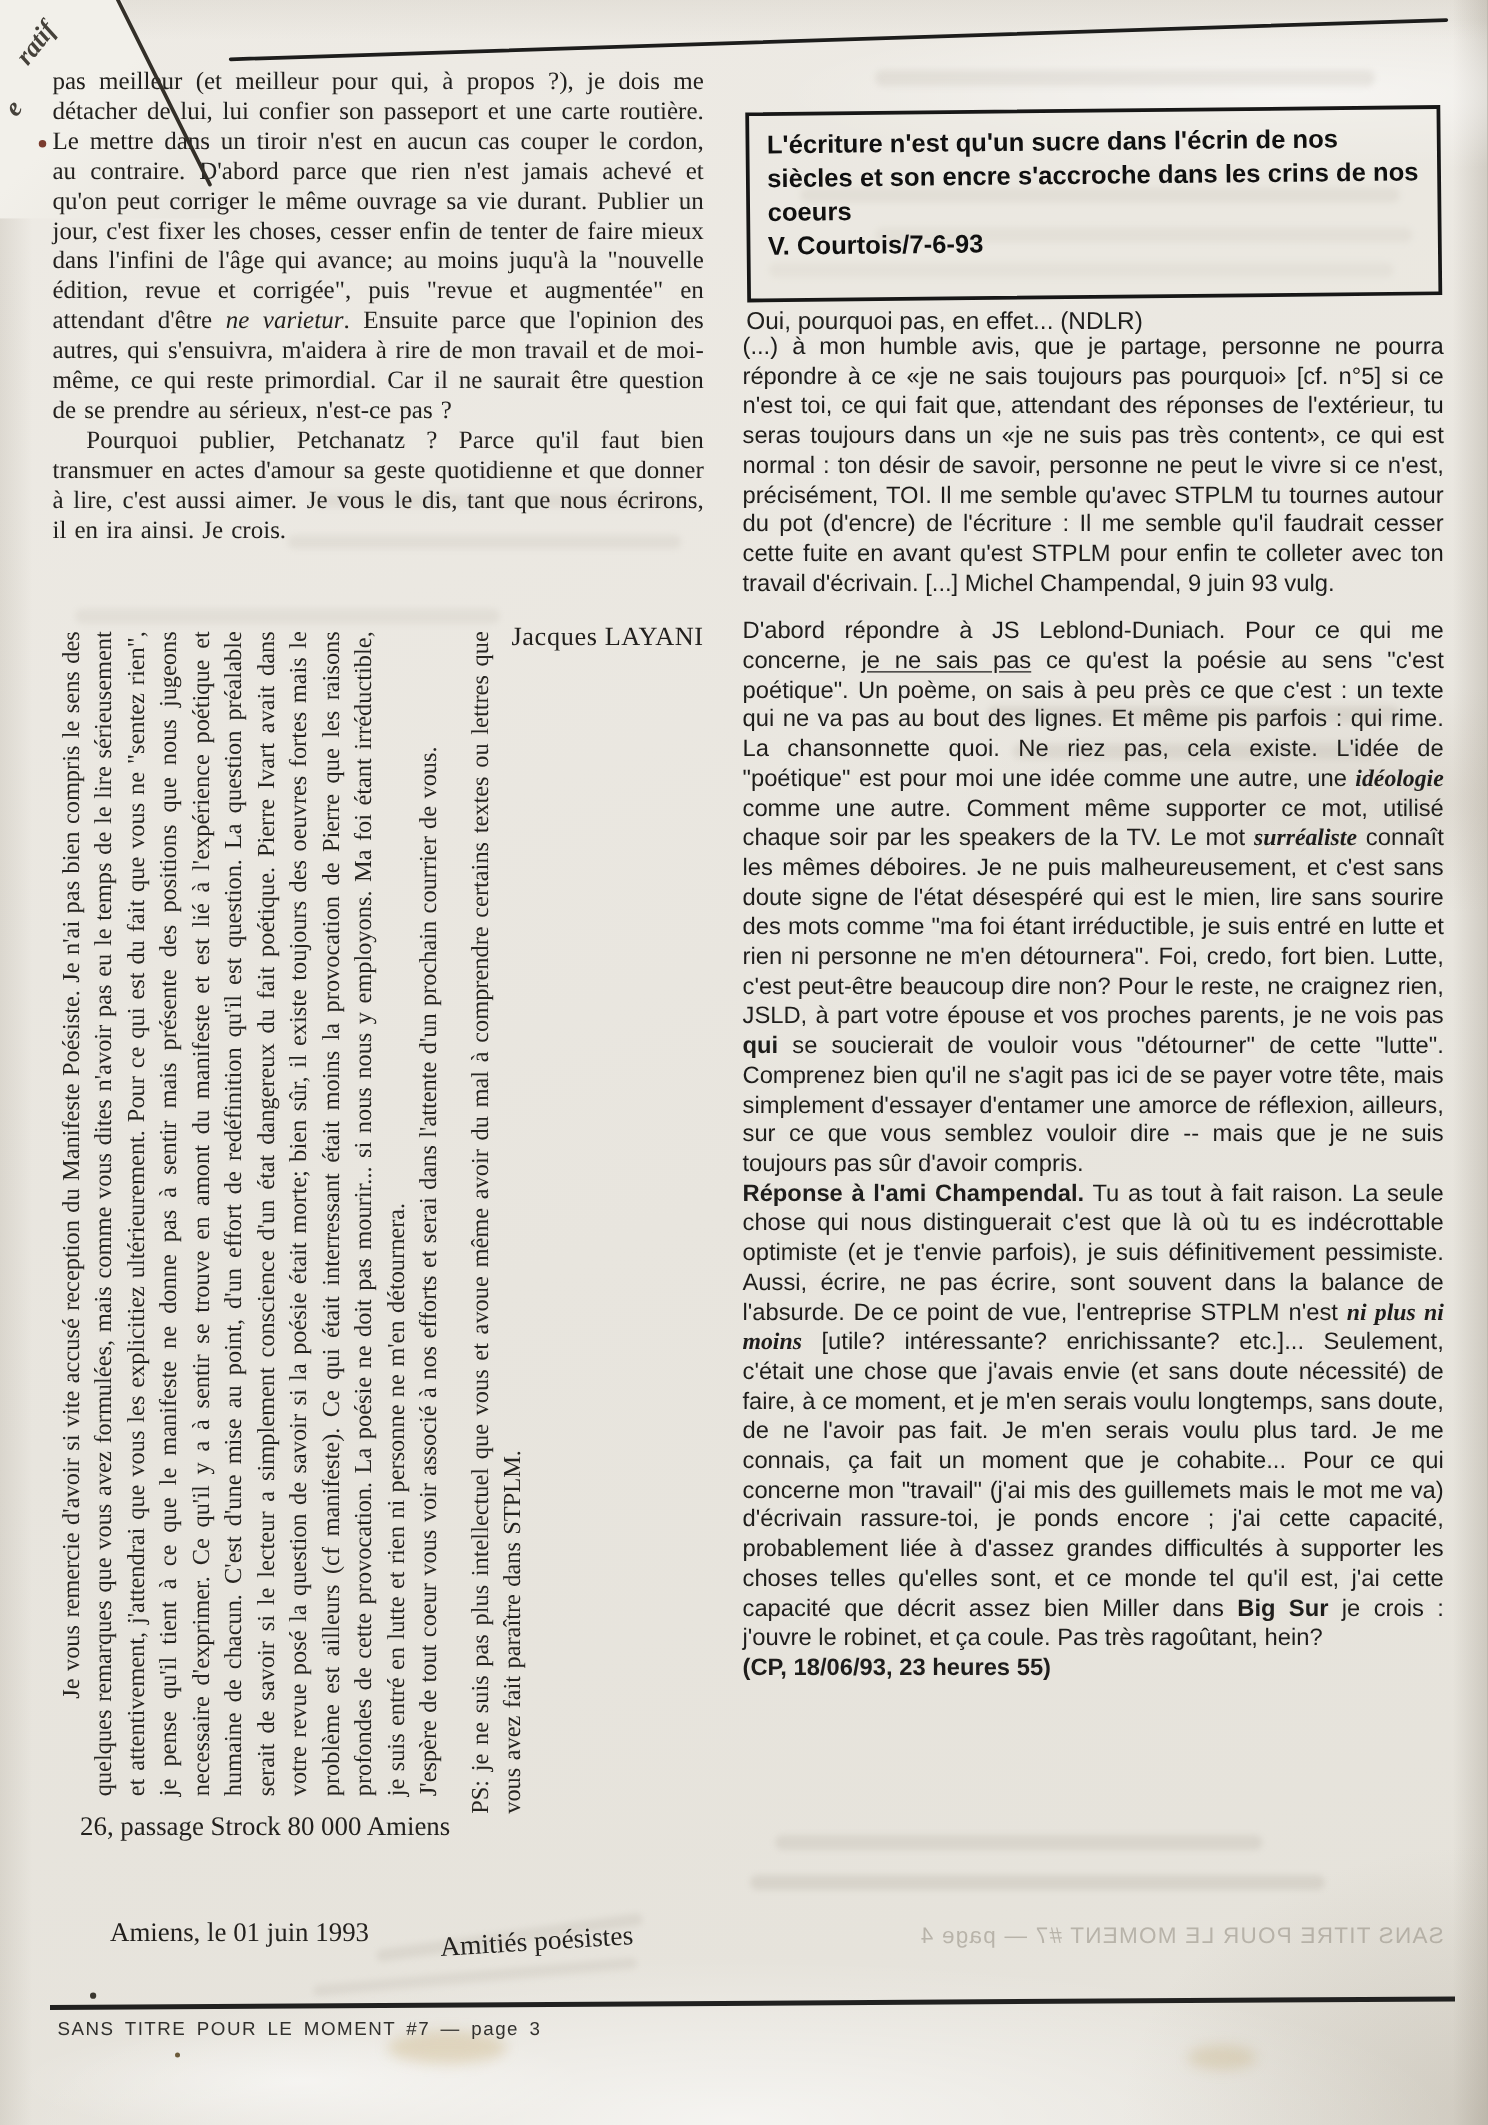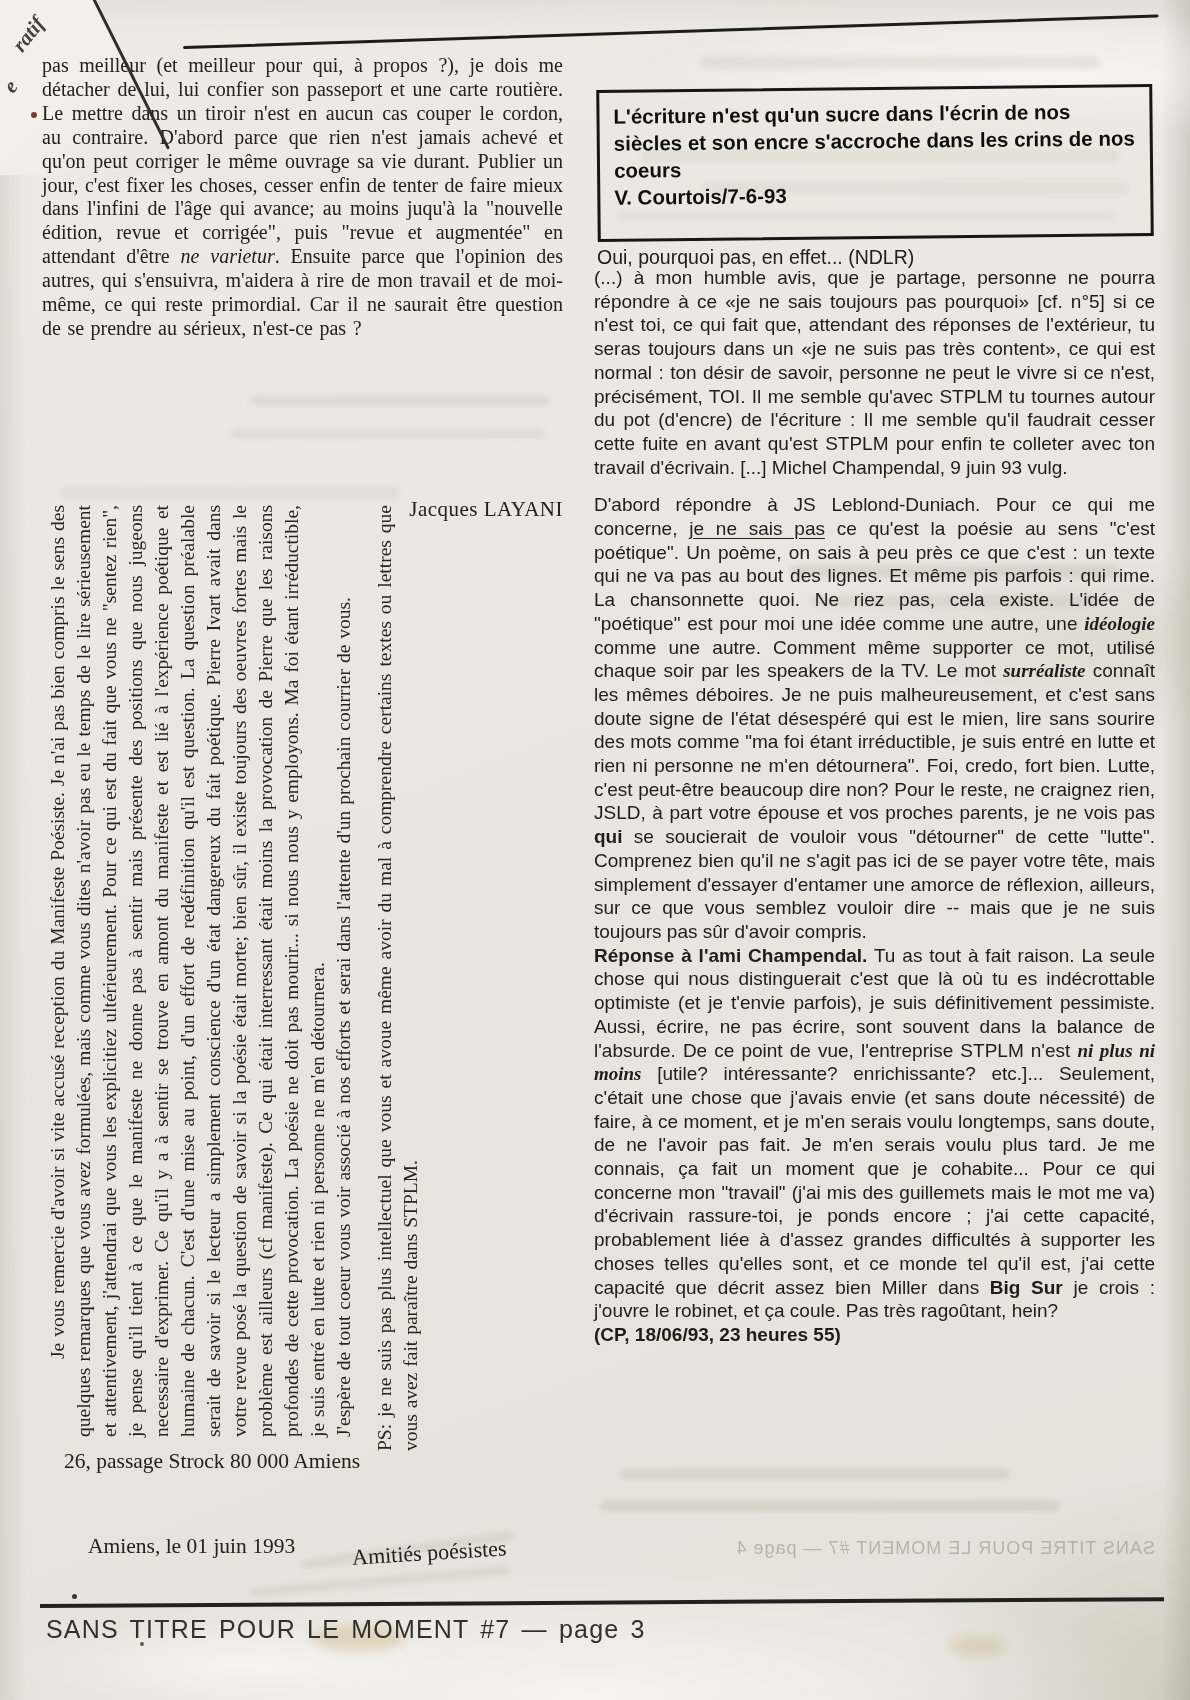--- a/index.html
+++ b/index.html
@@ -56,21 +56,21 @@
   .rotated-letter p{margin:0;}
   .rotated-letter p.p1{text-indent:78px;}
   .rotated-letter p.ps{margin-top:15px;margin-left:-14px;width:calc(100% + 14px);}
   
   .address{left:64px;top:1447px;z-index:2;font-size:21.5px;line-height:28.5px;color:#23211e;}
   .dateline{left:88px;top:1534px;z-index:2;font-size:21.5px;color:#23211e;}
   .closing{left:352px;top:1540px;z-index:2;font-size:22px;color:#23211e;transform:rotate(-3.5deg);}
   
   .footer-text{left:46px;top:1615px;z-index:2;
     font-family:"Liberation Sans","DejaVu Sans",sans-serif;
-    font-size:25px;letter-spacing:1.2px;word-spacing:3px;color:#31302d;}
+    font-size:15px;letter-spacing:1.2px;word-spacing:3px;color:#31302d;}
   
   .quote-box{left:597px;top:87px;width:556px;height:152px;box-sizing:border-box;z-index:2;
     border:3.5px solid #171717;background:rgba(234,231,224,.35);
     padding:10px 14px 8px 14px;transform:rotate(-0.6deg);
     font-family:"Liberation Sans","DejaVu Sans",sans-serif;
     font-weight:bold;font-size:20.5px;line-height:27px;color:#101010;}
   .ndlr{left:597px;top:246px;z-index:2;
     font-family:"Liberation Sans","DejaVu Sans",sans-serif;
     font-size:19.5px;color:#21201e;}
   .right-col{left:594px;top:266px;width:561px;z-index:2;
@@ -114,20 +114,21 @@
   <div class="abs fold-area"></div>
   <div class="abs crease"></div>
   <div class="abs fold-note n1">ratif</div>
   <div class="abs fold-note n2">e</div>
 
   <div class="abs top-rule"></div>
   <div class="abs footer-rule"></div>
 
   <div class="abs left-col">
     <p><span class="run-r">pas meilleur (et meilleur pour qui, à propos ?), je dois me détacher de lui, lui confier son passeport et une carte routière. Le mettre dans un tiroir n'est en aucun cas couper le cordon, au contraire. D'abord parce que rien n'est jamais achevé et qu'on peut corriger le même ouvrage sa vie durant. Publier un jour, c'est fixer les choses, cesser enfin de tenter de faire mieux dans l'infini de l'âge qui avance; au moins juqu'à la "nouvelle édition, revue et corrigée", puis "revue et augmentée" en attendant d'être </span><span class="run-i">ne varietur</span><span class="run-r">. Ensuite parce que l'opinion des autres, qui s'ensuivra, m'aidera à rire de mon travail et de moi-même, ce qui reste primordial. Car il ne saurait être question de se prendre au sérieux, n'est-ce pas ?</span></p>
+    <p class="indent"><span class="run-r">Pourquoi publier, Petchanatz ? Parce qu'il faut bien transmuer en actes d'amour sa geste quotidienne et que donner à lire, c'est aussi aimer. Je vous le dis, tant que nous écrirons, il en ira ainsi. Je crois.</span></p>
   </div>
   <div class="abs signature">Jacques LAYANI</div>
 
   <div class="abs rotated-letter">
     <p class="p1">Je vous remercie d'avoir si vite accusé reception du Manifeste Poésiste. Je n'ai pas bien compris le sens des quelques remarques que vous avez formulées, mais comme vous dites n'avoir pas eu le temps de le lire sérieusement et attentivement, j'attendrai que vous les explicitiez ultérieurement. Pour ce qui est du fait que vous ne "sentez rien", je pense qu'il tient à ce que le manifeste ne donne pas à sentir mais présente des positions que nous jugeons necessaire d'exprimer. Ce qu'il y a à sentir se trouve en amont du manifeste et est lié à l'expérience poétique et humaine de chacun. C'est d'une mise au point, d'un effort de redéfinition qu'il est question. La question préalable serait de savoir si le lecteur a simplement conscience d'un état dangereux du fait poétique. Pierre Ivart avait dans votre revue posé la question de savoir si la poésie était morte; bien sûr, il existe toujours des oeuvres fortes mais le problème est ailleurs (cf manifeste). Ce qui était interressant était moins la provocation de Pierre que les raisons profondes de cette provocation. La poésie ne doit pas mourir... si nous nous y employons. Ma foi étant irréductible, je suis entré en lutte et rien ni personne ne m'en détournera.</p>
     <p>J'espère de tout coeur vous voir associé à nos efforts et serai dans l'attente d'un prochain courrier de vous.</p>
     <p class="ps">PS: je ne suis pas plus intellectuel que vous et avoue même avoir du mal à comprendre certains textes ou lettres que vous avez fait paraître dans STPLM.</p>
   </div>
 
   <div class="abs address">

